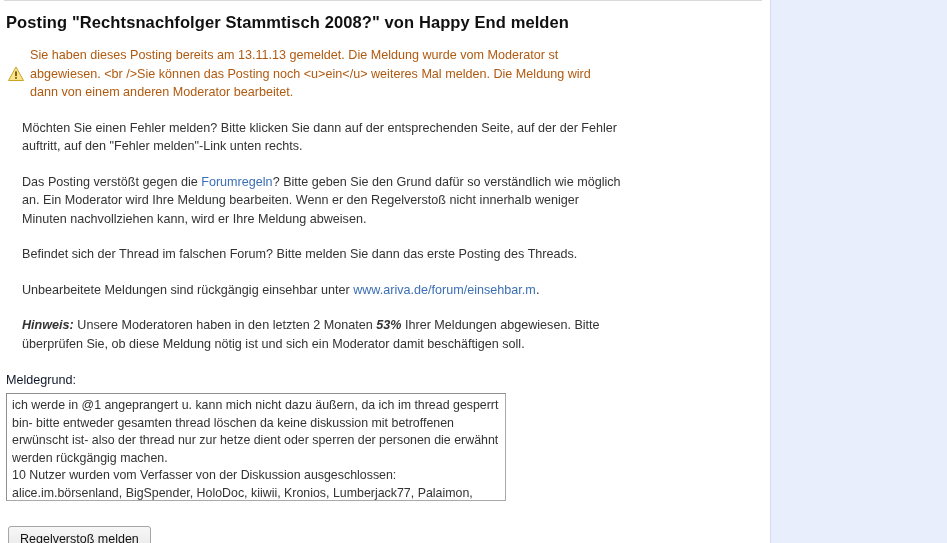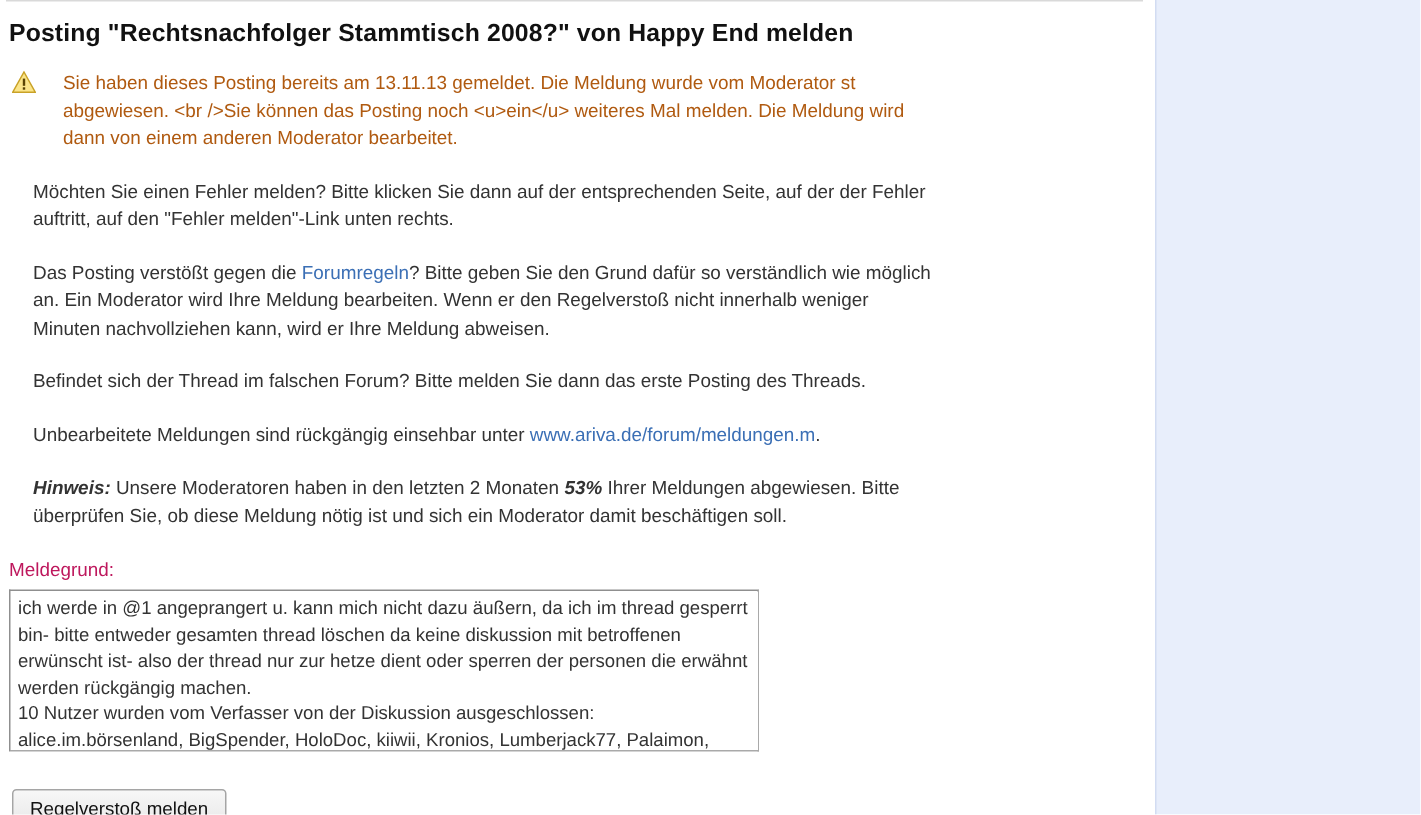--- a/index.html
+++ b/index.html
@@ -49,24 +49,23 @@
     font-size: 16.5px;
     font-weight: bold;
     color: #111111;
     margin: 11px 0 0 0;
     padding: 0 0 0 2px;
     line-height: 20px;
     letter-spacing: 0.1px;
   }
   .warning-box {
     display: flex;
-    align-items: flex-start;
+    align-items: center;
     margin: 14px 0 0 0;
     padding: 0 0 0 2px;
-    gap: 12px;
   }
   .warn-icon {
     flex: 0 0 auto;
     width: 16px;
     height: 16px;
     margin: 1px 6px 0 2px;
     position: relative;
   }
   .warn-icon svg { display: block; }
   .warning-text {
@@ -82,21 +81,21 @@
     margin: 17px 0 0 16px;
     padding: 0 0 0 2px;
     max-width: 600px;
   }
   .para a, .link {
     color: #3b6fb5;
     text-decoration: none;
   }
   .bold { font-weight: bold; font-style: italic; }
   .label-meldegrund {
-    color: #be185d;
+    color: #0f172a;
     font-size: 12.6px;
     line-height: 18px;
     margin: 18px 0 4px 0;
     padding: 0 0 0 2px;
   }
   .textarea-wrap {
     padding: 0 0 0 2px;
   }
   textarea.reason {
     width: 500px;
@@ -156,21 +155,21 @@
 
     <p class="para">Möchten Sie einen Fehler melden? Bitte klicken Sie dann auf der entsprechenden Seite, auf der der Fehler auftritt, auf den "Fehler melden"-Link unten rechts.</p>
 
     <p class="para">
       <span>Das Posting verstößt gegen die </span><a href="#" class="link">Forumregeln</a><span>? Bitte geben Sie den Grund dafür so verständlich wie möglich an. Ein Moderator wird Ihre Meldung bearbeiten. Wenn er den Regelverstoß nicht innerhalb weniger Minuten nachvollziehen kann, wird er Ihre Meldung abweisen.</span>
     </p>
 
     <p class="para">Befindet sich der Thread im falschen Forum? Bitte melden Sie dann das erste Posting des Threads.</p>
 
     <p class="para">
-      <span>Unbearbeitete Meldungen sind rückgängig einsehbar unter </span><a href="#" class="link">www.ariva.de/forum/meldungen.m</a><span>.</span>
+      <span>Unbearbeitete Meldungen sind rückgängig einsehbar unter </span><a href="#" class="link">www.ariva.de/forum/einsehbar.m</a><span>.</span>
     </p>
 
     <p class="para">
       <span class="bold">Hinweis:</span><span> Unsere Moderatoren haben in den letzten 2 Monaten </span><span class="bold">53%</span><span> Ihrer Meldungen abgewiesen. Bitte überprüfen Sie, ob diese Meldung nötig ist und sich ein Moderator damit beschäftigen soll.</span>
     </p>
 
     <div class="label-meldegrund">Meldegrund:</div>
 
     <div class="textarea-wrap">
       <textarea class="reason" placeholder="" style="">ich werde in @1 angeprangert u. kann mich nicht dazu äußern, da ich im thread gesperrt bin- bitte entweder gesamten thread löschen da keine diskussion mit betroffenen erwünscht ist- also der thread nur zur hetze dient oder sperren der personen die erwähnt werden rückgängig machen.

